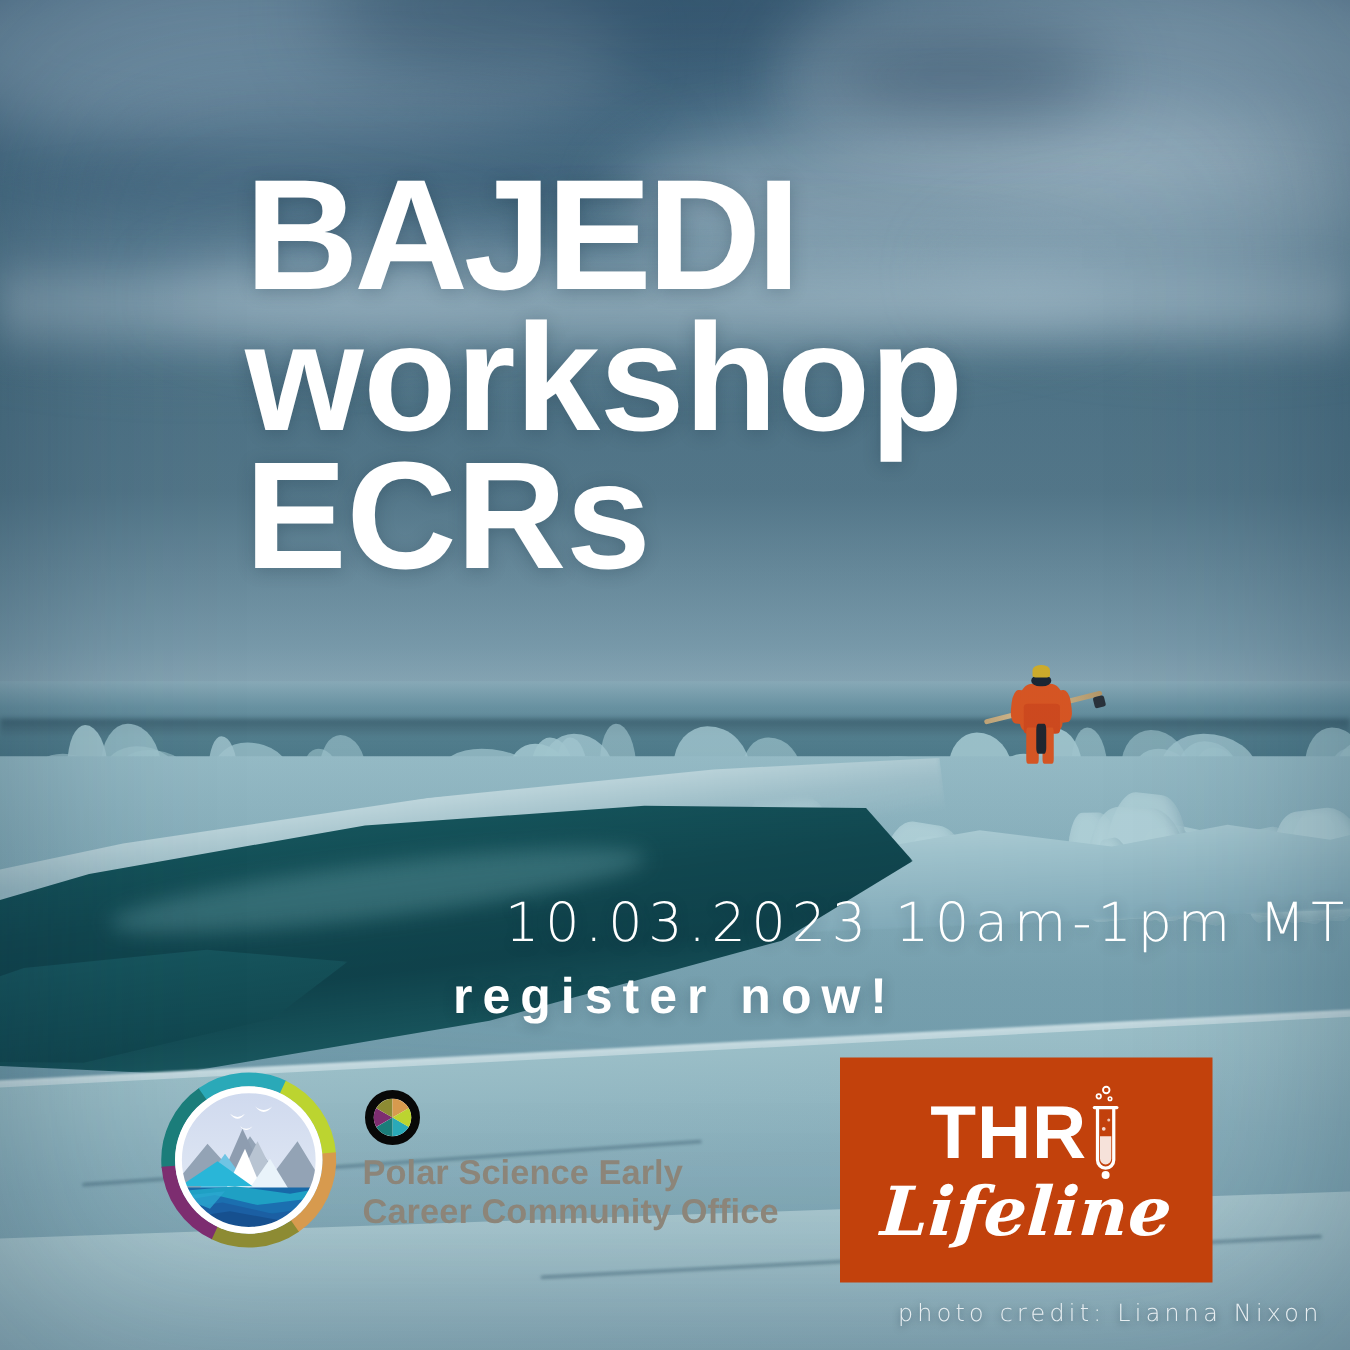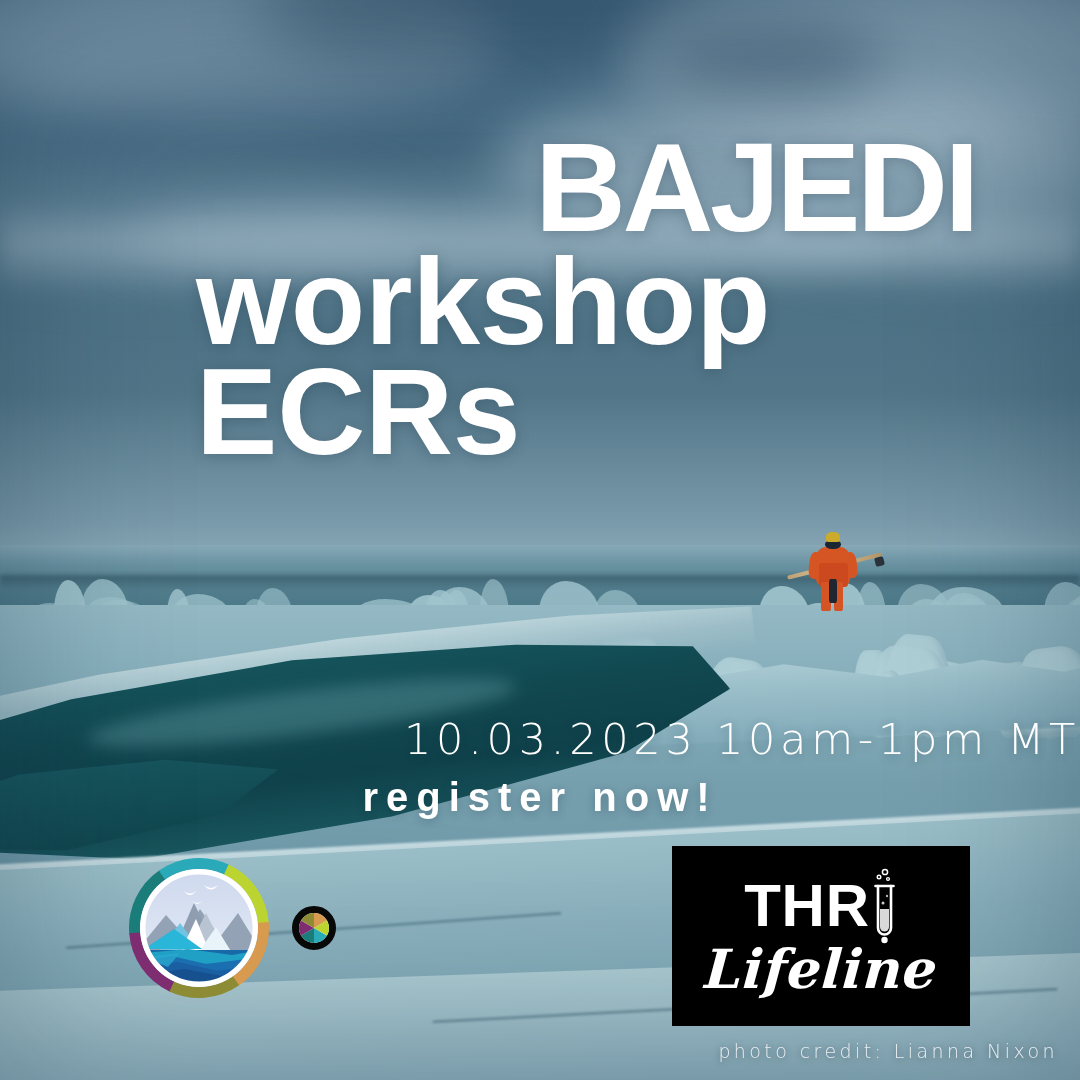--- a/index.html
+++ b/index.html
@@ -130,21 +130,21 @@
   .fig-pole-tip{position:absolute;left:128%;top:31%;width:16%;height:11%;background:#2a3038;border-radius:2px;transform:rotate(-14deg);}
 
   
   .headline{
     position:absolute;left:196px;top:126px;width:780px;
     color:#ffffff;font-weight:700;line-height:.98;
     letter-spacing:-0.015em;
     text-shadow:0 2px 14px rgba(20,44,60,.25);
   }
   .hl-line{display:block;white-space:nowrap;}
-  .hl-1{font-size:126px;letter-spacing:-0.028em;text-align:right;}
+  .hl-1{font-size:126px;letter-spacing:-0.028em;}
   .hl-2{font-size:122px;margin-top:-6px;}
   .hl-3{font-size:122px;margin-top:-10px;}
   .hl-4{font-size:122px;margin-top:-10px;}
 
   
   .datetime{
     position:absolute;left:0;top:714px;width:100%;text-align:right;
     color:#fff;font-size:43px;font-weight:300;letter-spacing:.11em;
     font-family:"DejaVu Sans","Liberation Sans",sans-serif;
     text-shadow:0 2px 10px rgba(20,44,60,.30);
@@ -166,21 +166,21 @@
   .psecco-pie{width:44px;height:44px;margin-left:2px;border-radius:50%;
     border:7px solid #080808;position:relative;overflow:hidden;background:#fff;}
   .psecco-pie i{position:absolute;left:50%;top:50%;width:50%;height:50%;transform-origin:0 0;}
   .psecco-tagline{
     margin-top:6px;font-size:27.5px;font-weight:600;color:#8c8579;line-height:1.13;letter-spacing:.002em;
   }
 
   
   .thrive{
     position:absolute;left:672px;top:846px;width:298px;height:180px;
-    background:#000000;display:flex;flex-direction:column;align-items:center;justify-content:center;
+    background:#c2410c;display:flex;flex-direction:column;align-items:center;justify-content:center;
   }
   .thrive-top{display:flex;align-items:center;justify-content:center;height:60px;}
   .thrive-word{font-size:60px;font-weight:700;color:#fff;letter-spacing:.012em;line-height:1;}
   .thrive-tube{position:relative;width:26px;height:78px;margin:0 1px;}
   .thrive-sub{
     margin-top:6px;font-size:54px;color:#fff;font-style:italic;font-weight:700;
     font-family:"DejaVu Serif","Liberation Serif",serif;letter-spacing:.004em;line-height:1;
     transform:skewX(-4deg);
   }
 
@@ -393,20 +393,24 @@
       <div class="psecco-name">
       <span class="psecco-pie">
             <i style="background: rgb(42, 169, 184); transform: rotate(0deg) skewY(30deg);"></i>
             <i style="background: rgb(27, 125, 122); transform: rotate(60deg) skewY(30deg);"></i>
             <i style="background: rgb(125, 45, 112); transform: rotate(120deg) skewY(30deg);"></i>
             <i style="background: rgb(141, 139, 51); transform: rotate(180deg) skewY(30deg);"></i>
             <i style="background: rgb(215, 154, 78); transform: rotate(240deg) skewY(30deg);"></i>
             <i style="background: rgb(188, 212, 48); transform: rotate(300deg) skewY(30deg);"></i>
           </span>
         </div>
+      <div class="psecco-tagline">
+        <div>Polar Science Early</div>
+        <div>Career Community Office</div>
+      </div>
     </div>
   </div>
 
   <div class="thrive">
     <div class="thrive-top">
       <span class="thrive-word">THR</span>
       <span class="thrive-tube">
         <svg viewBox="0 0 26 78" width="26" height="78">
           <circle cx="14" cy="5" r="2.6" fill="none" stroke="#fff" stroke-width="1.5"></circle>
           <circle cx="8" cy="10" r="1.8" fill="none" stroke="#fff" stroke-width="1.4"></circle>

